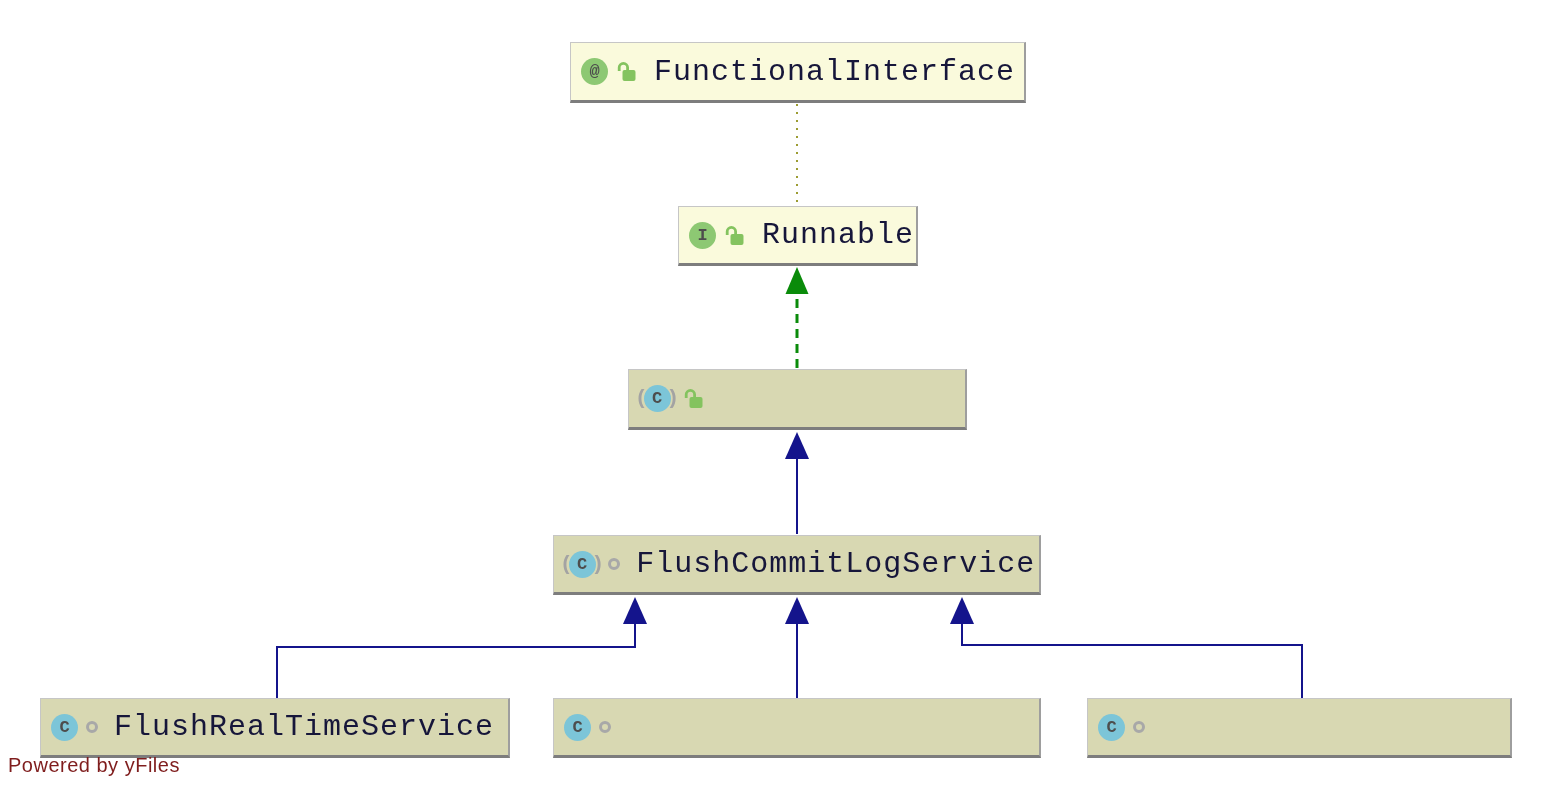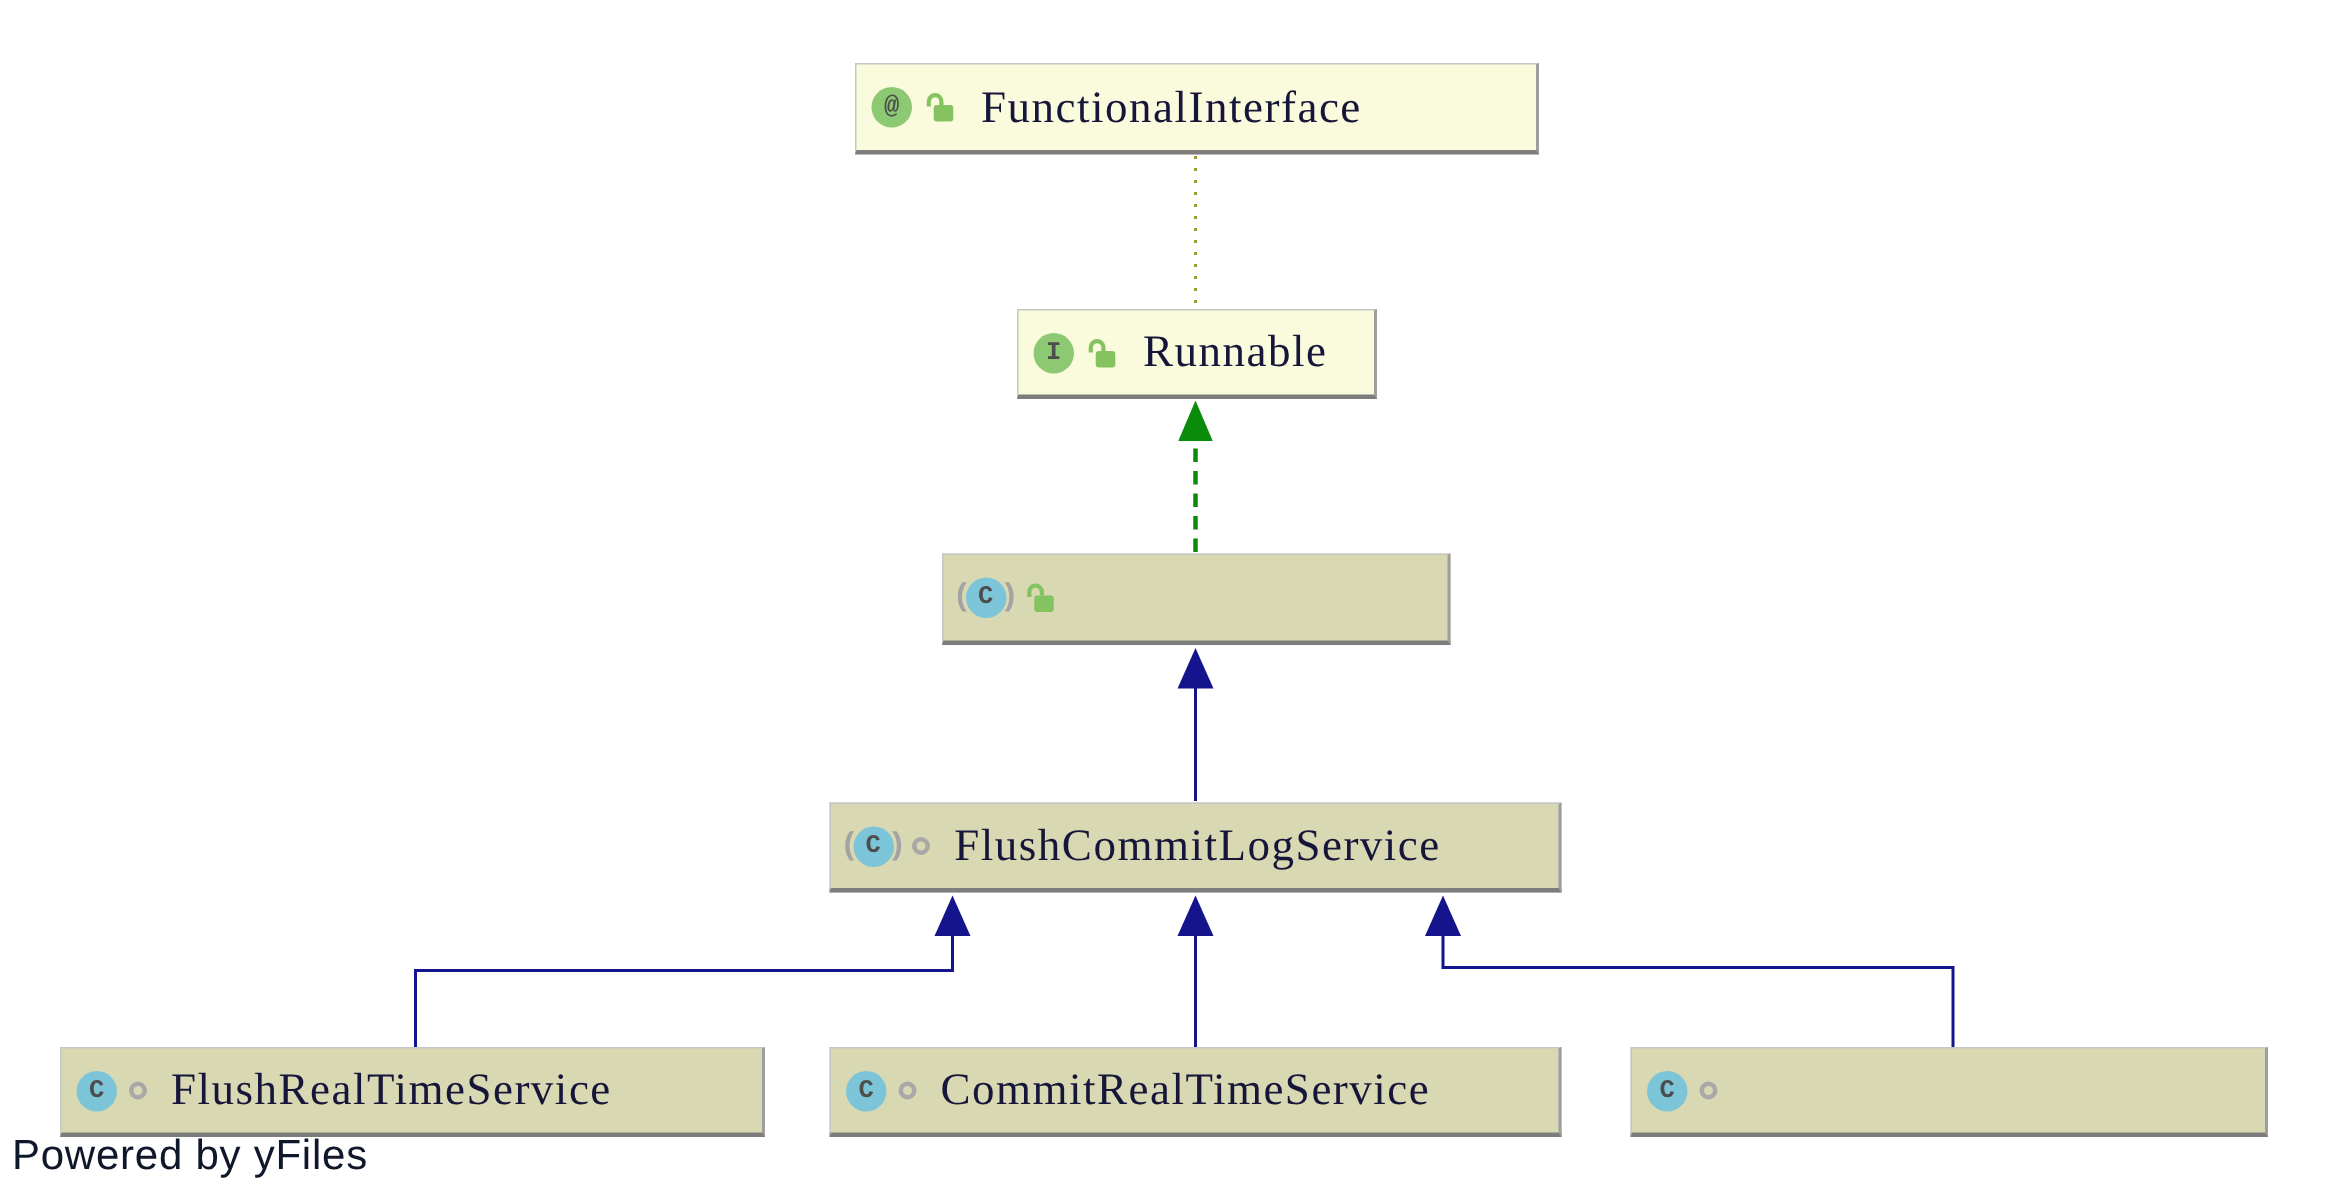--- a/index.html
+++ b/index.html
@@ -45,28 +45,28 @@
     z-index: 1;
     font-family: "Liberation Mono", "DejaVu Sans Mono", monospace;
   }
   .modifier { display: inline-flex; align-items: center; margin-left: 8px; flex: none; }
   .ring {
     width: 12px; height: 12px;
     border: 3px solid #a8a8a8;
     border-radius: 50%;
     box-sizing: border-box;
   }
-  .label { margin-left: 16px; letter-spacing: 1px; font-family: Liberation Serif, serif; }
+  .label { margin-left: 16px; letter-spacing: 1px; }
 
   .watermark {
     position: absolute;
     left: 8px;
     top: 754px;
-    font-size: 28px;
-    color: #0f172a;
+    font-size: 20px;
+    color: #7f1d1d;
     letter-spacing: 0.5px;
   }
 </style>
 </head>
 <body>
 
 <div class="canvas">
   <svg class="edges" id="edges-svg">
       <polyline points="797,104 797,204" fill="none" stroke="#9c9c32" stroke-width="2" stroke-dasharray="2 6"></polyline>
       <polyline points="797,368 797,292" fill="none" stroke="#0a8b0a" stroke-width="3" stroke-dasharray="9 6"></polyline>
@@ -130,21 +130,20 @@
     <span class="modifier modifier-slot">
           <span class="ring" style="border-color: rgb(168, 168, 168);"></span>
         </span>
     <span class="label">FlushRealTimeService</span>
   </div>
       <div class="node" style="left: 553px; top: 698px; width: 488px; height: 60px; background: rgb(216, 216, 178);">
     <span class="circ" style="background: rgb(124, 197, 216);">C</span>
     <span class="modifier modifier-slot">
           <span class="ring" style="border-color: rgb(168, 168, 168);"></span>
         </span>
-    <span class="label">CommitRealTimeService</span>
   </div>
       <div class="node" style="left: 1087px; top: 698px; width: 425px; height: 60px; background: rgb(216, 216, 178);">
     <span class="circ" style="background: rgb(124, 197, 216);">C</span>
     <span class="modifier modifier-slot">
           <span class="ring" style="border-color: rgb(168, 168, 168);"></span>
         </span>
   </div>
     </div>
   <div class="watermark">Powered by yFiles</div>
 </div>

